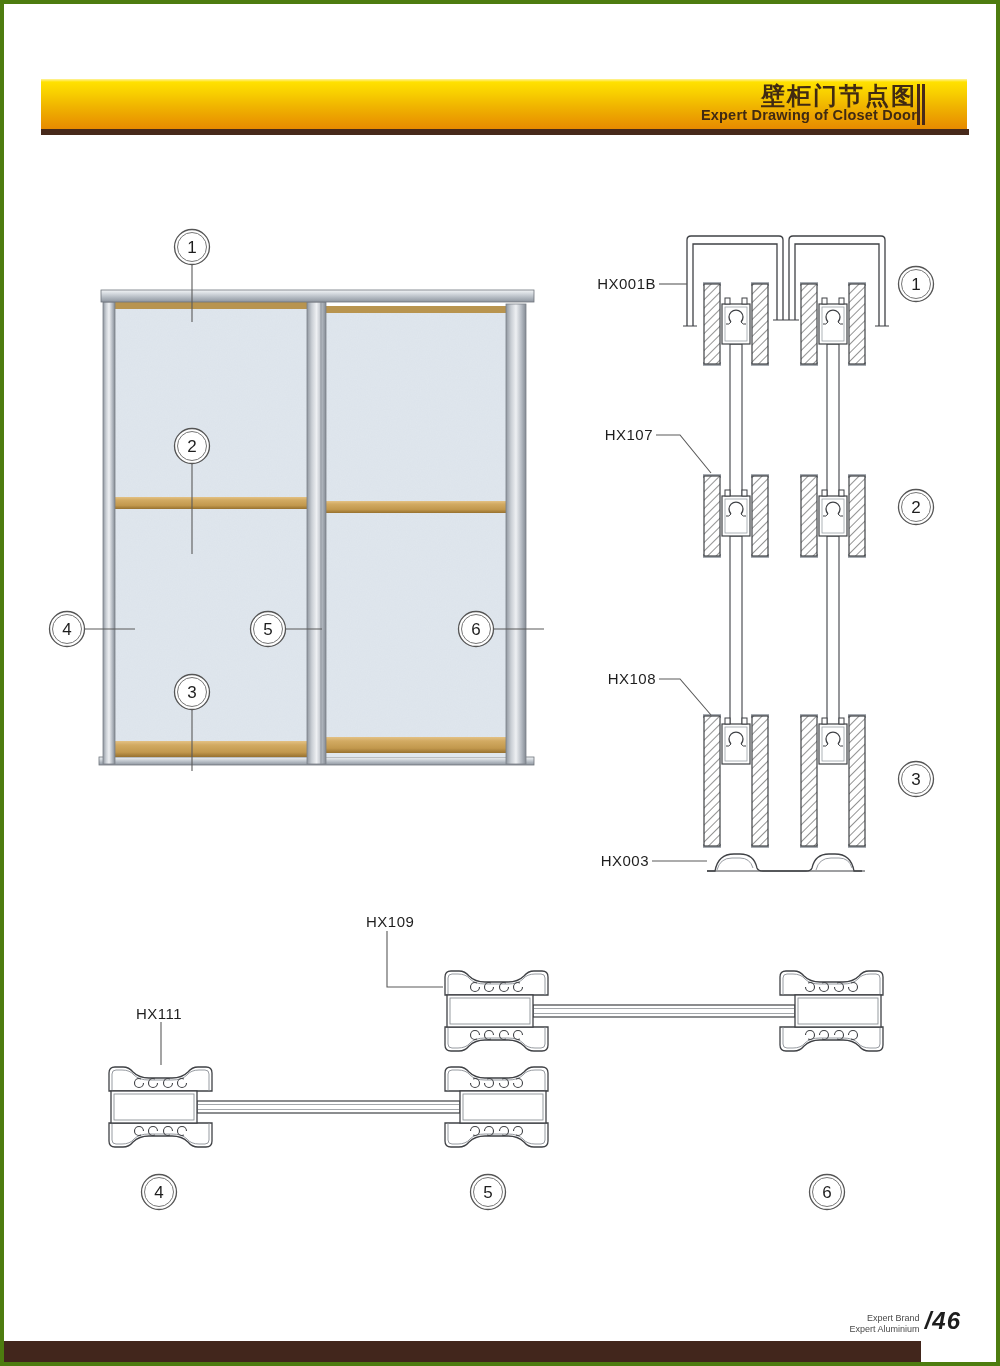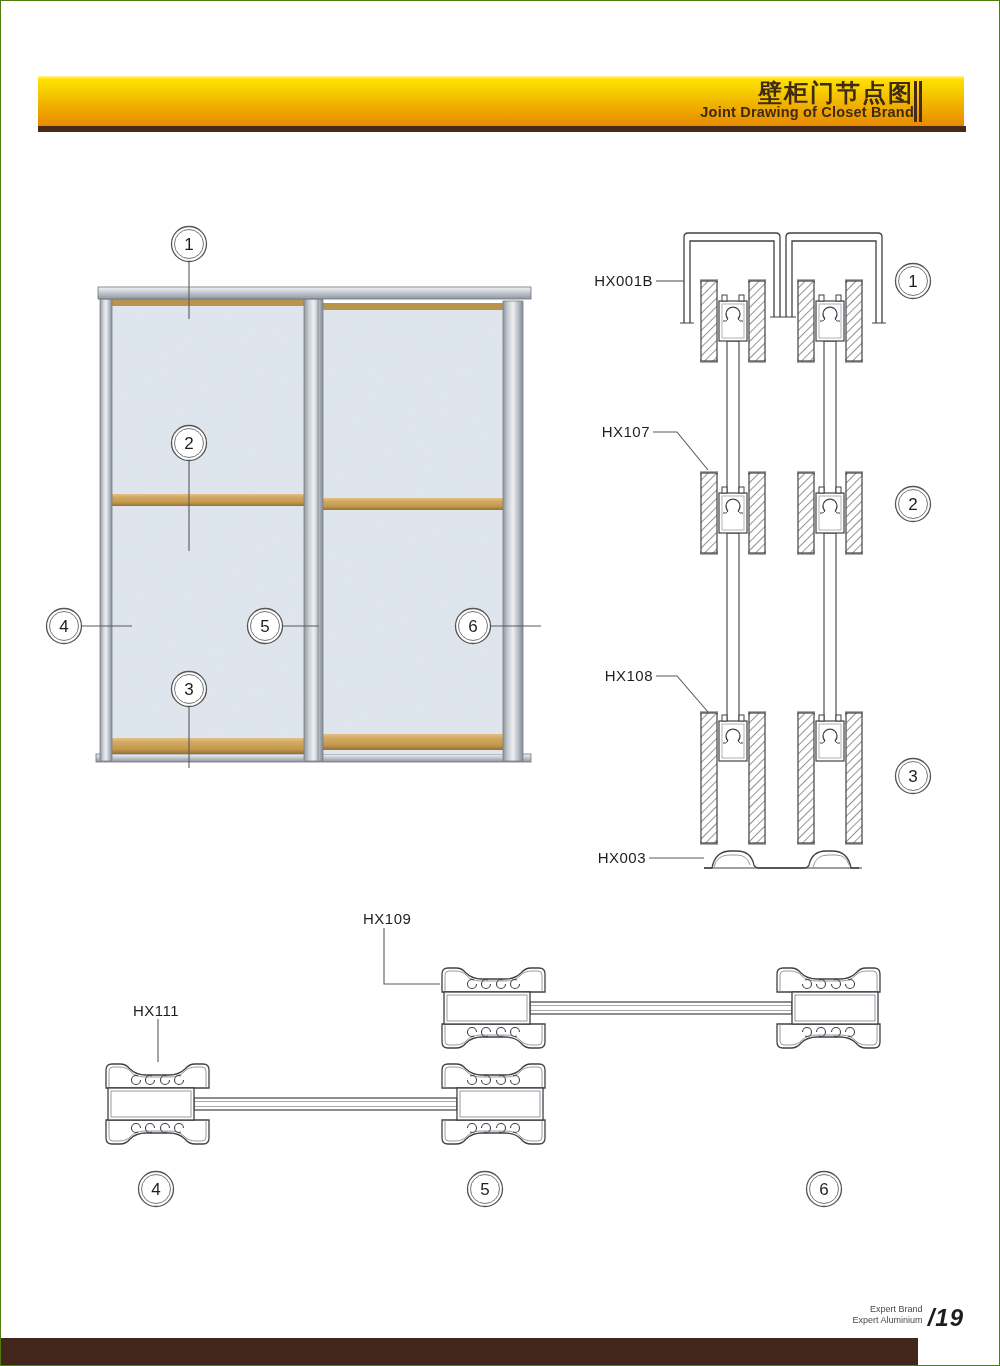--- a/index.html
+++ b/index.html
@@ -1,18 +1,18 @@
 <!DOCTYPE html>
 <html><head>
 <meta charset="utf-8">
 <style>
   html,body{margin:0;padding:0;background:#fff;}
   .page{
     position:relative;width:1000px;height:1366px;margin:0 auto;
-    background:#fff;border:1px solid #4d7c0f;box-sizing:border-box;
+    background:#fff;border:4px solid #4d7c0f;box-sizing:border-box;
     font-family:"Liberation Sans", sans-serif;overflow:hidden;
   }
   
   .band{
     position:absolute;left:37px;top:75px;width:926px;height:50px;
     background:linear-gradient(to bottom,#fff3a0 0%,#ffe100 6%,#f8cf00 28%,#f0b400 55%,#e78a00 100%);
   }
   .band-underline{
     position:absolute;left:37px;top:125px;width:928px;height:6px;background:#47291a;
   }
@@ -21,39 +21,39 @@
   }
   .title-zh{font-size:24px;font-weight:bold;letter-spacing:2px;}
   .title-en{font-size:14.5px;font-weight:bold;letter-spacing:0.2px;}
   .band-bars{position:absolute;right:42px;top:5px;height:41px;display:flex;gap:2px;}
   .band-bars div{width:3px;height:100%;background:#47291a;}
   
   .footer-bar{
     position:absolute;left:0;top:1337px;width:917px;height:29px;background:#42261c;
   }
   .footer-meta{
-    position:absolute;top:1303px;right:35px;display:flex;align-items:flex-start;gap:5px;color:#3c3c3c;
+    position:absolute;top:1303px;right:35px;display:flex;align-items:flex-end;gap:5px;color:#3c3c3c;
   }
   .footer-brand{text-align:right;font-size:9px;line-height:1.25;color:#4a4a4a;}
   .footer-page{font-size:24px;font-weight:bold;font-style:italic;color:#1d1d1d;letter-spacing:1px;}
   
   svg.drawing{position:absolute;left:0;top:0;width:1000px;height:1366px;}
   text{font-family:"Liberation Sans", sans-serif;}
   .lbl{font-size:15px;fill:#1e1e1e;letter-spacing:0.5px;}
   .cnum{font-size:17px;fill:#1e1e1e;}
 </style>
 </head>
 <body>
 
 <div class="page">
 
   <div class="band">
     <div class="band-titles">
       <div class="title-zh">壁柜门节点图</div>
-      <div class="title-en">Joint Drawing of Closet Brand</div>
+      <div class="title-en">Expert Drawing of Closet Door</div>
     </div>
     <div class="band-bars">
         <div></div>
         <div></div>
       </div>
   </div>
   <div class="band-underline"></div>
 
   <svg class="drawing" viewBox="0 0 1000 1366">
     <defs>
@@ -303,17 +303,17 @@
         <text class="cnum" text-anchor="middle" y="6">6</text>
       </g>
     </g>
   </svg>
 
   <div class="footer-meta">
     <div class="footer-brand">
       <div>Expert Brand</div>
       <div>Expert Aluminium</div>
     </div>
-    <div class="footer-page">/19</div>
+    <div class="footer-page">/46</div>
   </div>
   <div class="footer-bar"></div>
 
 </div>
 
 </body></html>

